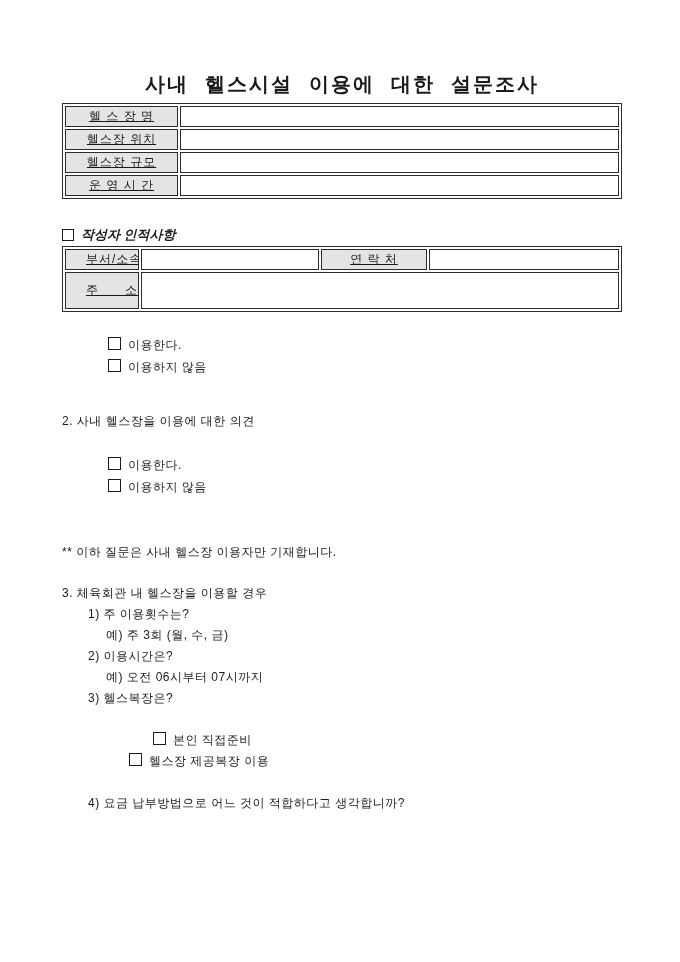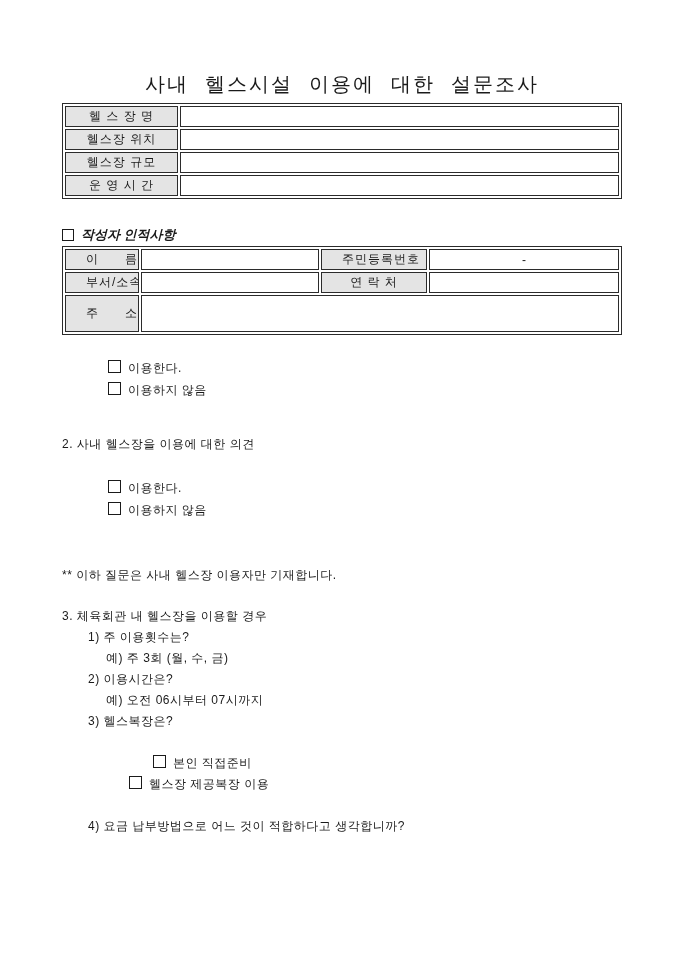--- a/index.html
+++ b/index.html
@@ -16,21 +16,21 @@
     margin: 0 auto;
     background: #ffffff;
     box-sizing: border-box;
     padding: 70px 58px 0 62px;
     overflow: hidden;
   }
   .doc-title {
     text-align: center;
     font-family: "Liberation Serif", "DejaVu Serif", serif;
     font-size: 20px;
-    font-weight: normal;
+    font-weight: bold;
     letter-spacing: 2px;
     word-spacing: 9px;
     line-height: 28px;
     white-space: nowrap;
   }
   .section-heading {
     display: flex;
     align-items: center;
     font-size: 13px;
     font-weight: bold;
@@ -55,20 +55,21 @@
   }
   .t1 { margin-top: 5px; }
   .t2 { margin-top: 3px; }
   table.form td {
     border: 1px solid #2b2b2b;
     font-size: 12px;
     height: 19px;
     padding: 0 20px;
     vertical-align: middle;
     overflow: hidden;
+    text-decoration: underline;
   }
   td.lbl {
     background: #e4e4e4;
     text-align: center;
     white-space: pre;
     letter-spacing: 1px;
   }
   td.val { background: #ffffff; }
   td.val-center { background: #ffffff; text-align: center; }
   tr.tall td { height: 35px; }
@@ -137,26 +138,20 @@
   </div>
 
   <table class="form t2">
     <colgroup>
         <col style="width:74px">
         <col style="width:178px">
         <col style="width:106px">
         <col>
       </colgroup>
     <tbody>
-        <tr>
-      <td class="lbl">이      름</td>
-      <td class="val"></td>
-      <td class="lbl">주민등록번호</td>
-      <td class="val-center">-</td>
-    </tr>
     <tr>
       <td class="lbl">부서/소속</td>
       <td class="val"></td>
       <td class="lbl">연 락 처</td>
       <td class="val"></td>
     </tr>
     <tr class="tall">
       <td class="lbl">주      소</td>
       <td class="val" colspan="3"></td>
     </tr>

